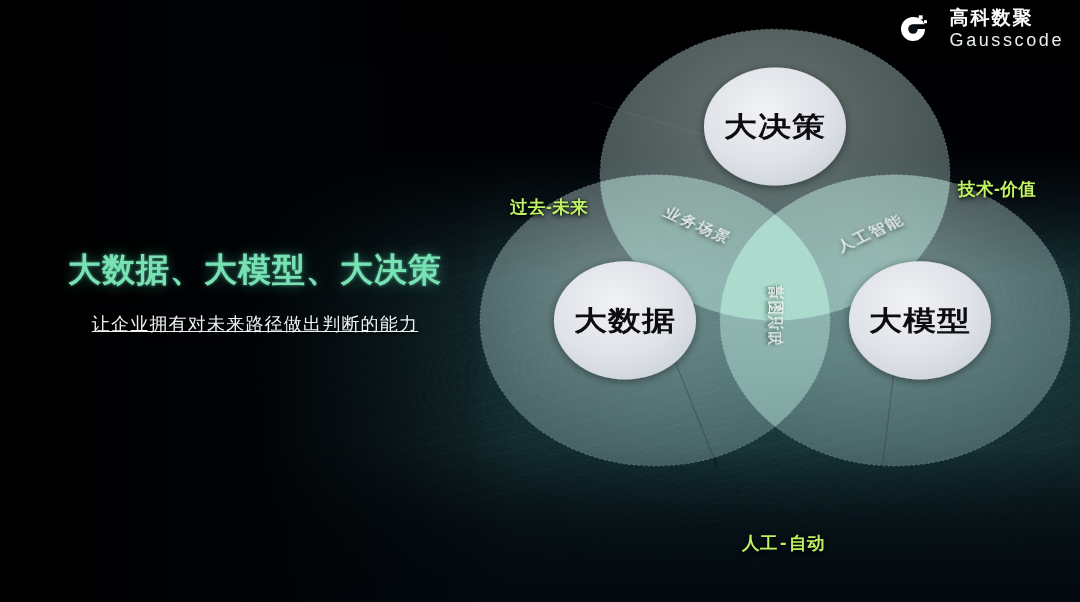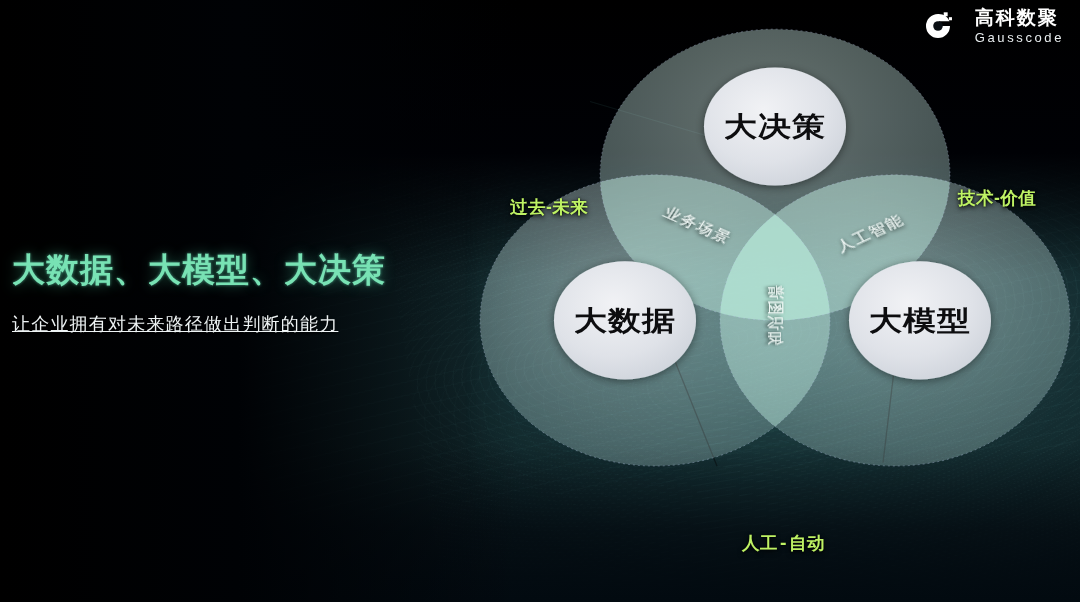--- a/index.html
+++ b/index.html
@@ -58,21 +58,21 @@
   .bg-leftdark{
     position:absolute;left:0;top:0;width:48%;height:100%;
     background:linear-gradient(90deg,#000000 0%,#000205 46%,rgba(0,0,0,0) 100%);
   }
 
   
   #venn{position:absolute;left:470px;top:0;width:610px;height:501px;}
   #venn svg{position:absolute;inset:0;width:100%;height:100%;}
 
   
-  .left-copy{position:absolute;left:12px;top:248px;width:430px;}
+  .left-copy{position:absolute;left:40px;top:248px;width:430px;text-align:center;}
   .headline{
     font-size:33px;font-weight:700;letter-spacing:1px;
     color:#78E2B4;
     text-shadow:0 0 14px rgba(80,220,170,.45),0 0 3px rgba(120,240,200,.6);
     white-space:nowrap;
   }
   .subline{
     font-size:18px;color:#eef3f4;font-weight:400;
     letter-spacing:1.2px;margin-top:20px;
     text-shadow:0 1px 3px rgba(0,0,0,.9);
@@ -81,29 +81,29 @@
 
   
   .axis-label{
     position:absolute;
     font-size:17.5px;font-weight:700;color:#bef264;
     letter-spacing:.5px;
     text-shadow:0 2px 5px rgba(0,0,0,.95),0 0 2px rgba(0,0,0,.9);
     white-space:nowrap;
   }
   #lbl-past{left:510px;top:195px;}
-  #lbl-tech{left:958px;top:186px;}
+  #lbl-tech{left:958px;top:177px;}
   #lbl-manual{left:742px;top:531px;font-family:Liberation Mono, monospace;}
 
   
   .logo{position:absolute;right:16px;top:8px;display:flex;align-items:center;gap:22px;}
   .logo-mark{width:30px;height:30px;flex:0 0 30px;}
   .logo-text{display:flex;flex-direction:column;line-height:1;}
   .logo-cn{font-size:19px;font-weight:700;color:#ffffff;letter-spacing:2px;}
-  .logo-en{font-size:13px;color:#e9eef0;letter-spacing:2.6px;margin-top:4px;}
+  .logo-en{font-size:18px;color:#e9eef0;letter-spacing:2.6px;margin-top:4px;}
 </style>
 </head>
 <body>
 
 <div id="slide">
 
   <div class="bg-base"></div>
   <div class="bg-ripple"></div>
   <div class="bg-streaks"></div>
   <div class="bg-glow"></div>

